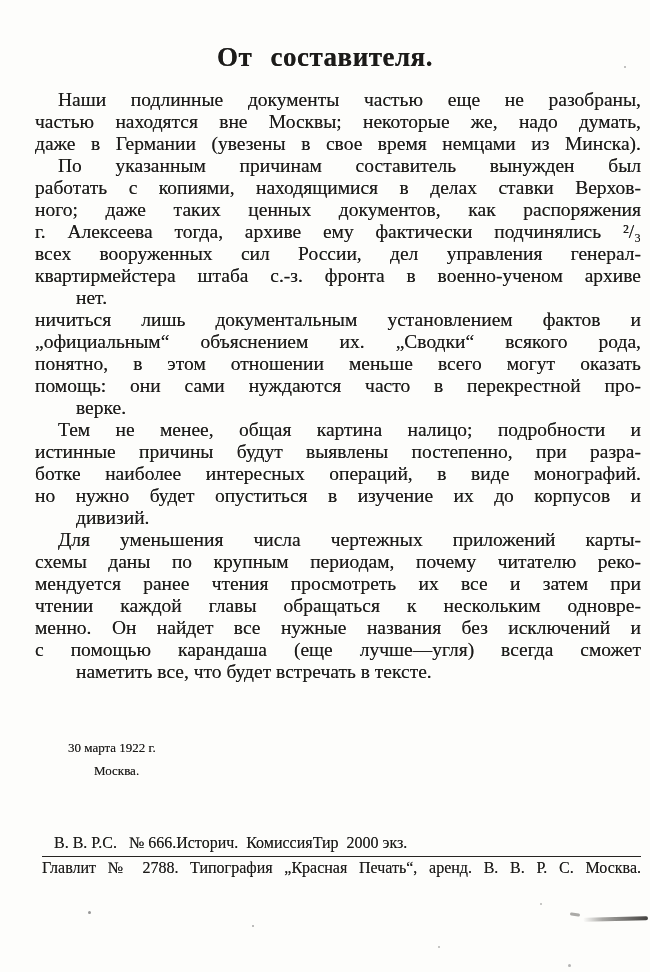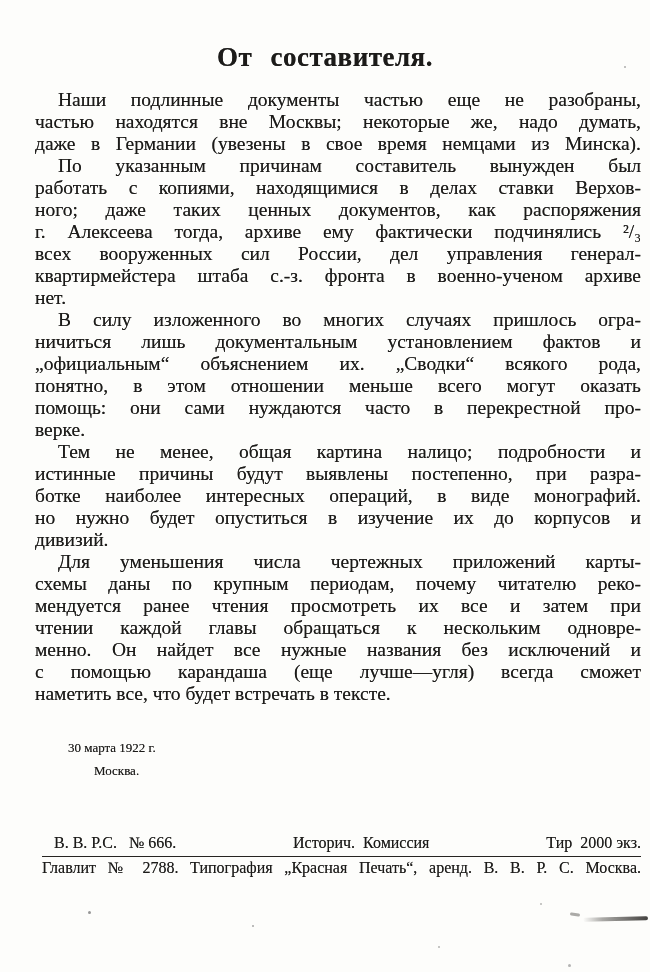--- a/index.html
+++ b/index.html
@@ -37,38 +37,38 @@
     line-height: 22px;
     text-shadow: 0 0 0.5px rgba(20,20,20,0.65);
   }
   .ln {
     white-space: nowrap;
     text-align: justify;
     text-align-last: justify;
     height: 22px;
   }
   .ln.first { text-indent: 23px; }
-  .ln.last  { text-align-last: left; }
+  .ln.last  { text-align-last: left; margin-left: 41px; }
   .dateline {
     position: absolute;
     top: 736px; left: 68px;
     font-size: 13px;
     line-height: 23px;
     text-shadow: 0 0 0.4px rgba(20,20,20,0.6);
   }
   .dateline .place { margin-left: 26px; }
   .imprint {
     position: absolute;
     left: 42px; top: 834px; width: 599px;
     font-size: 16px;
     text-shadow: 0 0 0.4px rgba(20,20,20,0.6);
   }
   .imprint-row1 {
     display: flex;
-    justify-content: space-between;
+    justify-content: flex-start;
     align-items: baseline;
     padding-left: 12px;
     white-space: pre;
   }
   .imprint-rule {
     margin-top: 4px;
     border: none;
     border-top: 1.6px solid #262421;
   }
   .imprint-row2 {
@@ -113,21 +113,20 @@
       <div class="ln first">По указанным причинам составитель вынужден был</div>
       <div class="ln">работать с копиями, находящимися в делах ставки Верхов-</div>
       <div class="ln">ного; даже таких ценных документов, как распоряжения</div>
       <div class="ln">г. Алексеева тогда, архиве ему фактически подчинялись ²/₃</div>
       <div class="ln">всех вооруженных сил России, дел управления генерал-</div>
       <div class="ln">квартирмейстера штаба с.-з. фронта в военно-ученом архиве</div>
       <div class="ln last">нет.</div>
     </div>
 
     <div>
-      <div class="ln first">В силу изложенного во многих случаях пришлось огра-</div>
       <div class="ln">ничиться лишь документальным установлением фактов и</div>
       <div class="ln">„официальным“ объяснением их. „Сводки“ всякого рода,</div>
       <div class="ln">понятно, в этом отношении меньше всего могут оказать</div>
       <div class="ln">помощь: они сами нуждаются часто в перекрестной про-</div>
       <div class="ln last">верке.</div>
     </div>
 
     <div>
       <div class="ln first">Тем не менее, общая картина налицо; подробности и</div>
       <div class="ln">истинные причины будут выявлены постепенно, при разра-</div>

